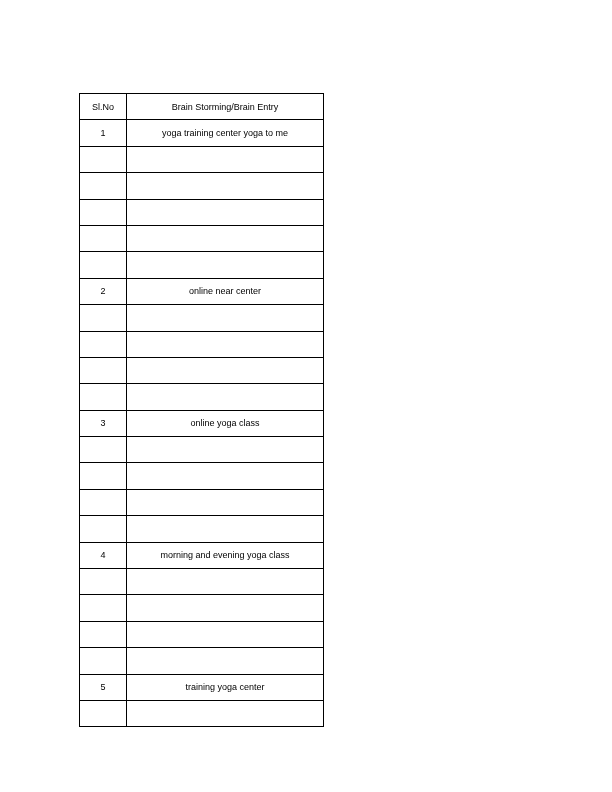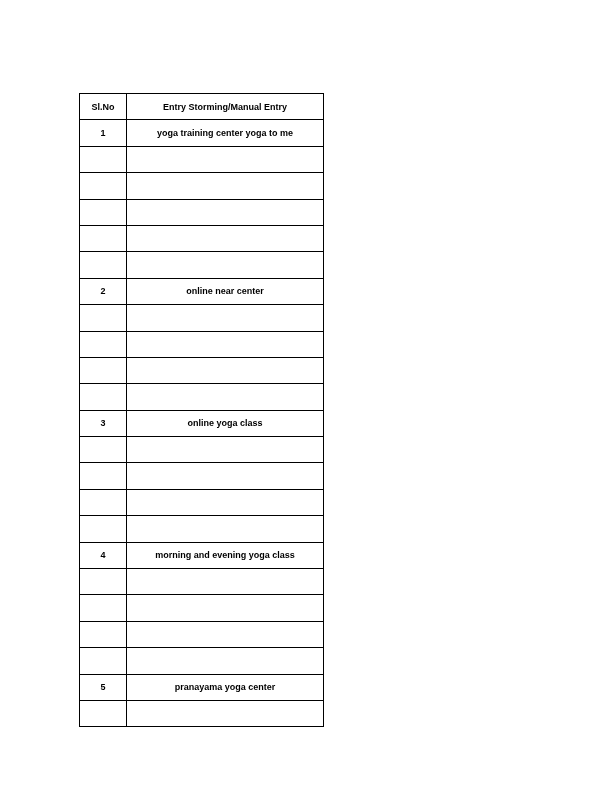--- a/index.html
+++ b/index.html
@@ -1,38 +1,38 @@
 <!DOCTYPE html>
 <html><head>
 <meta charset="utf-8">
 <style>
   html, body { margin: 0; padding: 0; background: #ffffff; }
   body { width: 612px; height: 792px; position: relative; overflow: hidden; }
   .tbl {
     position: absolute; left: 79px; top: 93px;
     border-collapse: collapse;
     font-family: "Liberation Sans", sans-serif;
-    font-size: 9px; font-weight: bold; color: #000;
+    font-size: 9px; font-weight: normal; color: #000;
   }
   .tbl td {
     border: 1px solid #000;
     height: 25.4px; padding: 0;
     text-align: center; vertical-align: middle;
   }
   .c1 { width: 46px; }
   .c2 { width: 196px; }
 </style>
 </head>
 <body>
 
 <table class="tbl">
   <tbody id="tbody">
     <tr>
       <td class="c1">Sl.No</td>
-      <td class="c2">Entry Storming/Manual Entry</td>
+      <td class="c2">Brain Storming/Brain Entry</td>
     </tr>
   <tr>
         <td class="c1">1</td>
         <td class="c2">yoga training center yoga to me</td>
       </tr>
       <tr>
         <td class="c1"></td>
         <td class="c2"></td>
       </tr>
       <tr>
@@ -106,20 +106,20 @@
       <tr>
         <td class="c1"></td>
         <td class="c2"></td>
       </tr>
       <tr>
         <td class="c1"></td>
         <td class="c2"></td>
       </tr>
       <tr>
         <td class="c1">5</td>
-        <td class="c2">pranayama yoga center</td>
+        <td class="c2">training yoga center</td>
       </tr>
       <tr>
         <td class="c1"></td>
         <td class="c2"></td>
       </tr>
     </tbody>
 </table>
 
 </body></html>

